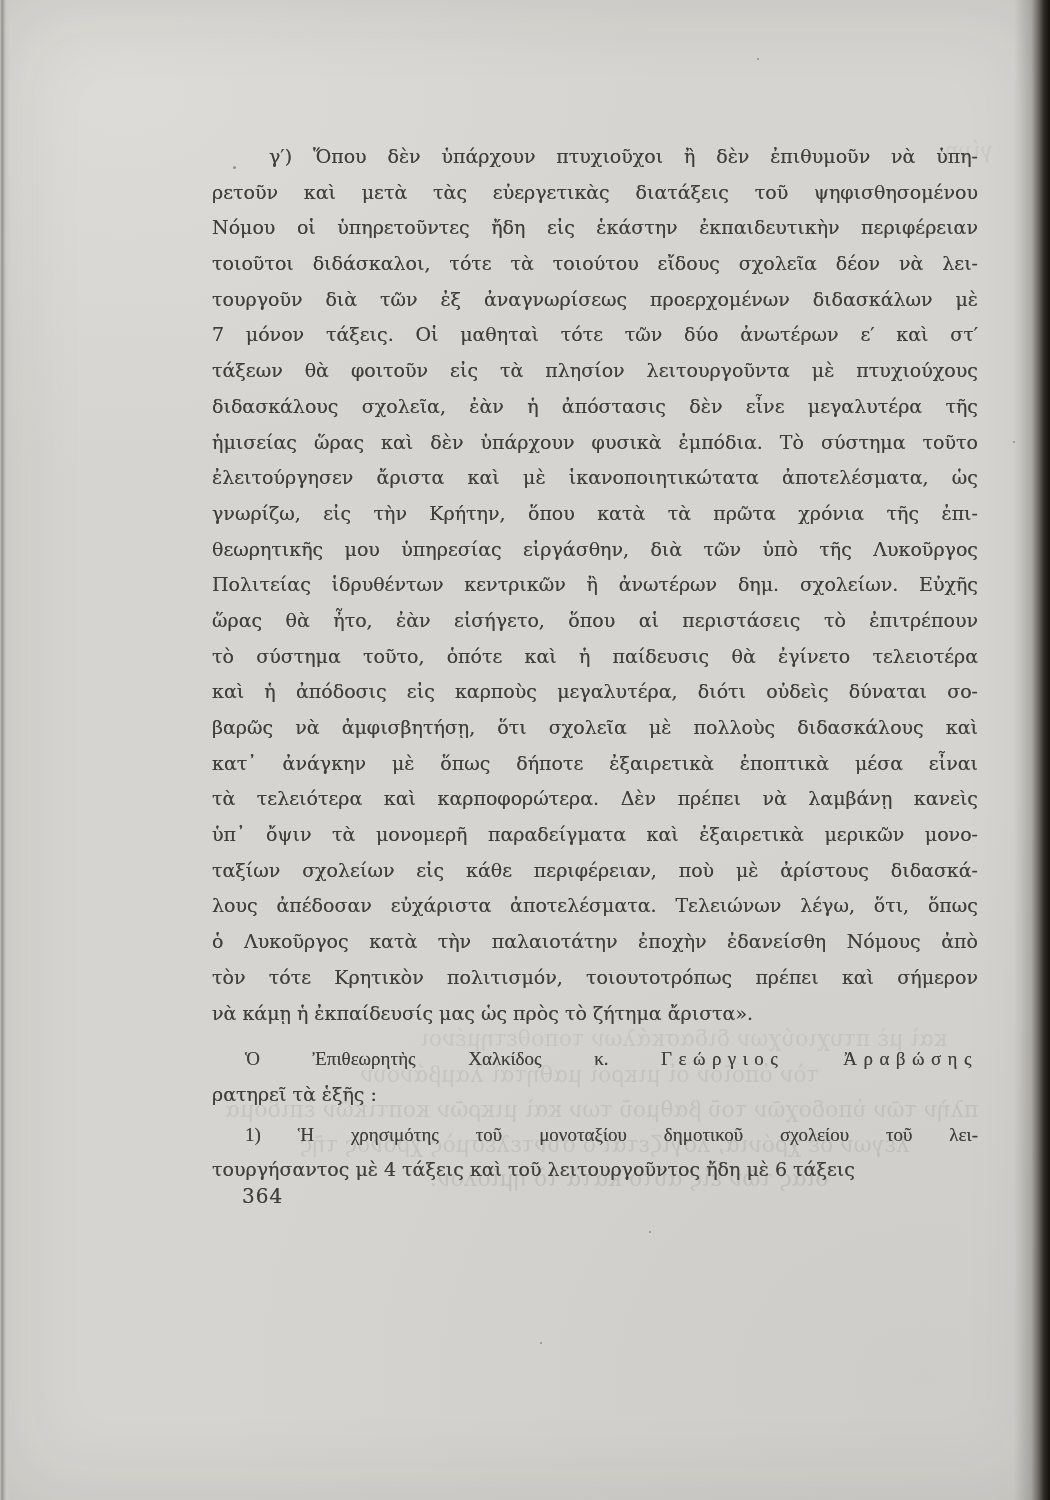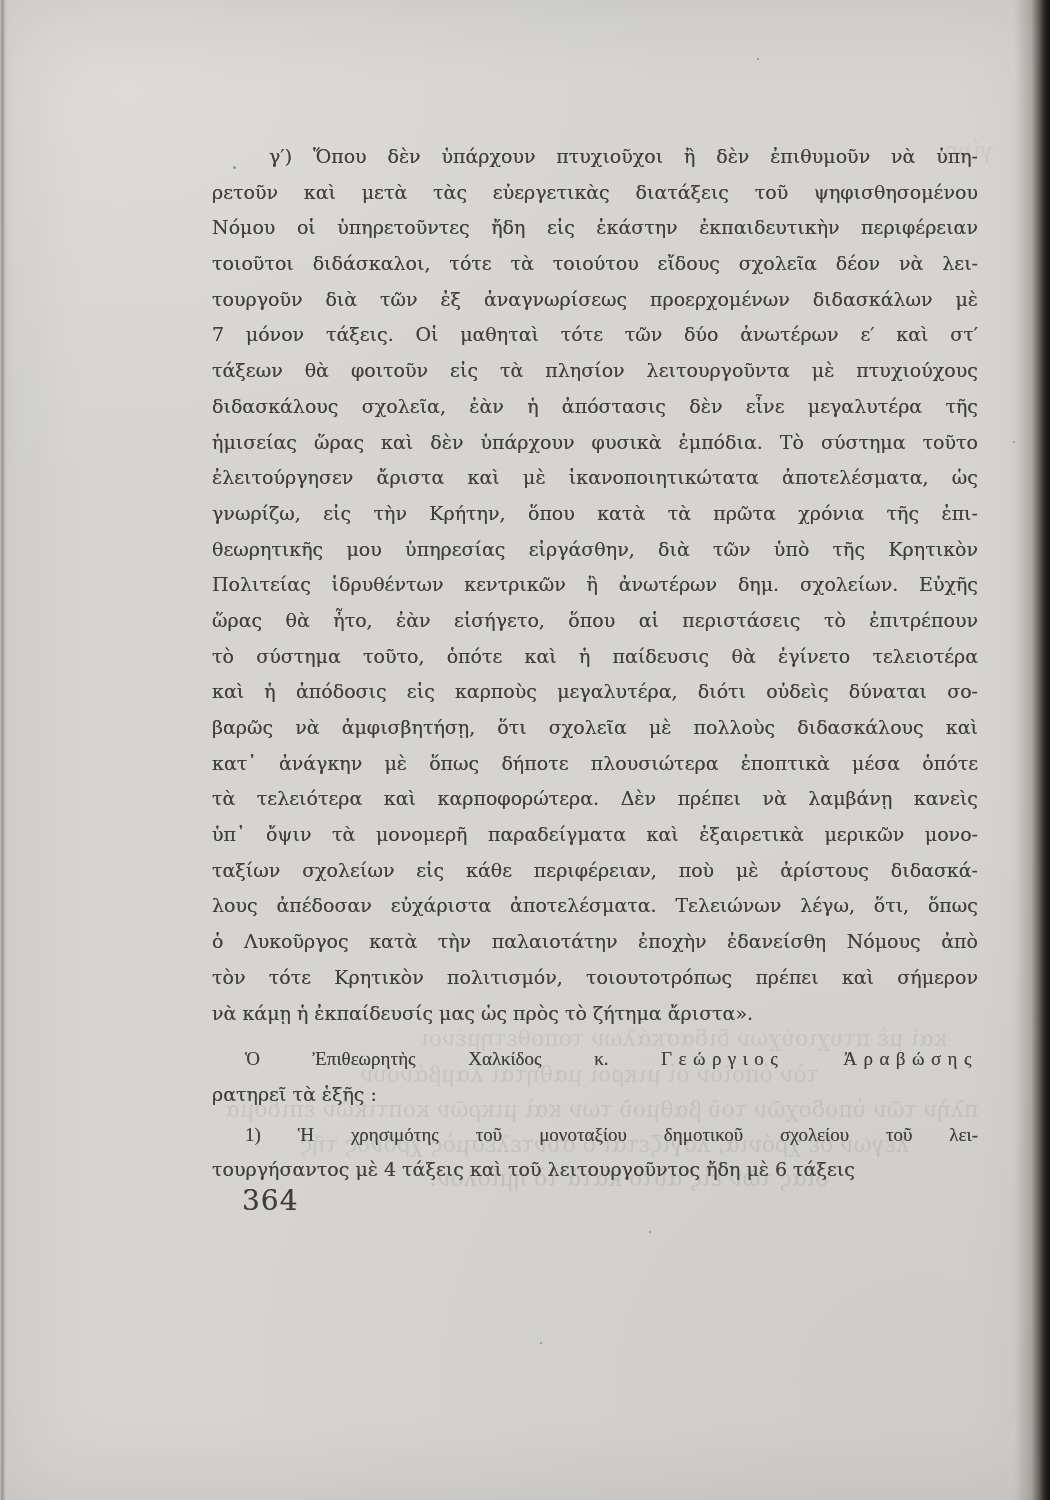--- a/index.html
+++ b/index.html
@@ -43,21 +43,21 @@
     text-align-last: justify;
   }
   .line.nj { text-align: left; text-align-last: left; }
   .line.ind-lg { text-indent: 57px; }
   .line.ind-sm { text-indent: 33px; font-family: Liberation Serif, serif; }
   .spaced { letter-spacing: 0.34em; }
   .pagenum {
     position: absolute;
     left: 242px;
     top: 1184px;
-    font-size: 28px;
+    font-size: 20px;
     letter-spacing: 1px;
     text-shadow: 0 0 0.6px rgba(58,56,52,0.6);
   }
   .bleedthrough-layer { position: absolute; inset: 0; pointer-events: none; }
   .ghost {
     position: absolute;
     transform: scaleX(-1);
     white-space: nowrap;
     color: #55544c;
     font-size: 22px;
@@ -93,27 +93,27 @@
         <div class="line"><span>ρετοῦν καὶ μετὰ τὰς εὐεργετικὰς διατάξεις τοῦ ψηφισθησομένου</span></div>
         <div class="line"><span>Νόμου οἱ ὑπηρετοῦντες ἤδη εἰς ἑκάστην ἐκπαιδευτικὴν περιφέρειαν</span></div>
         <div class="line"><span>τοιοῦτοι διδάσκαλοι, τότε τὰ τοιούτου εἴδους σχολεῖα δέον νὰ λει-</span></div>
         <div class="line"><span>τουργοῦν διὰ τῶν ἐξ ἀναγνωρίσεως προερχομένων διδασκάλων μὲ</span></div>
         <div class="line"><span>7 μόνον τάξεις. Οἱ μαθηταὶ τότε τῶν δύο ἀνωτέρων ε′ καὶ στ′</span></div>
         <div class="line"><span>τάξεων θὰ φοιτοῦν εἰς τὰ πλησίον λειτουργοῦντα μὲ πτυχιούχους</span></div>
         <div class="line"><span>διδασκάλους σχολεῖα, ἐὰν ἡ ἀπόστασις δὲν εἶνε μεγαλυτέρα τῆς</span></div>
         <div class="line"><span>ἡμισείας ὥρας καὶ δὲν ὑπάρχουν φυσικὰ ἐμπόδια. Τὸ σύστημα τοῦτο</span></div>
         <div class="line"><span>ἐλειτούργησεν ἄριστα καὶ μὲ ἱκανοποιητικώτατα ἀποτελέσματα, ὡς</span></div>
         <div class="line"><span>γνωρίζω, εἰς τὴν Κρήτην, ὅπου κατὰ τὰ πρῶτα χρόνια τῆς ἐπι-</span></div>
-        <div class="line"><span>θεωρητικῆς μου ὑπηρεσίας εἰργάσθην, διὰ τῶν ὑπὸ τῆς Κρητικὸν</span></div>
+        <div class="line"><span>θεωρητικῆς μου ὑπηρεσίας εἰργάσθην, διὰ τῶν ὑπὸ τῆς Λυκοῦργος</span></div>
         <div class="line"><span>Πολιτείας ἱδρυθέντων κεντρικῶν ἢ ἀνωτέρων δημ. σχολείων. Εὐχῆς</span></div>
         <div class="line"><span>ὥρας θὰ ἦτο, ἐὰν εἰσήγετο, ὅπου αἱ περιστάσεις τὸ ἐπιτρέπουν</span></div>
         <div class="line"><span>τὸ σύστημα τοῦτο, ὁπότε καὶ ἡ παίδευσις θὰ ἐγίνετο τελειοτέρα</span></div>
         <div class="line"><span>καὶ ἡ ἀπόδοσις εἰς καρποὺς μεγαλυτέρα, διότι οὐδεὶς δύναται σο-</span></div>
         <div class="line"><span>βαρῶς νὰ ἀμφισβητήσῃ, ὅτι σχολεῖα μὲ πολλοὺς διδασκάλους καὶ</span></div>
-        <div class="line"><span>κατ᾽ ἀνάγκην μὲ ὅπως δήποτε πλουσιώτερα ἐποπτικὰ μέσα ὁπότε</span></div>
+        <div class="line"><span>κατ᾽ ἀνάγκην μὲ ὅπως δήποτε ἐξαιρετικὰ ἐποπτικὰ μέσα εἶναι</span></div>
         <div class="line"><span>τὰ τελειότερα καὶ καρποφορώτερα. Δὲν πρέπει νὰ λαμβάνῃ κανεὶς</span></div>
         <div class="line"><span>ὑπ᾽ ὄψιν τὰ μονομερῆ παραδείγματα καὶ ἐξαιρετικὰ μερικῶν μονο-</span></div>
         <div class="line"><span>ταξίων σχολείων εἰς κάθε περιφέρειαν, ποὺ μὲ ἀρίστους διδασκά-</span></div>
         <div class="line"><span>λους ἀπέδοσαν εὐχάριστα ἀποτελέσματα. Τελειώνων λέγω, ὅτι, ὅπως</span></div>
         <div class="line"><span>ὁ Λυκοῦργος κατὰ τὴν παλαιοτάτην ἐποχὴν ἐδανείσθη Νόμους ἀπὸ</span></div>
         <div class="line"><span>τὸν τότε Κρητικὸν πολιτισμόν, τοιουτοτρόπως πρέπει καὶ σήμερον</span></div>
         <div class="line nj"><span>νὰ κάμῃ ἡ ἐκπαίδευσίς μας ὡς πρὸς τὸ ζήτημα ἄριστα».</span></div>
       </div>
     <div class="para">
         <div class="line ind-sm"><span>Ὁ Ἐπιθεωρητὴς Χαλκίδος κ. </span><span class="spaced">Γεώργιος Ἀραβώσης</span></div>

